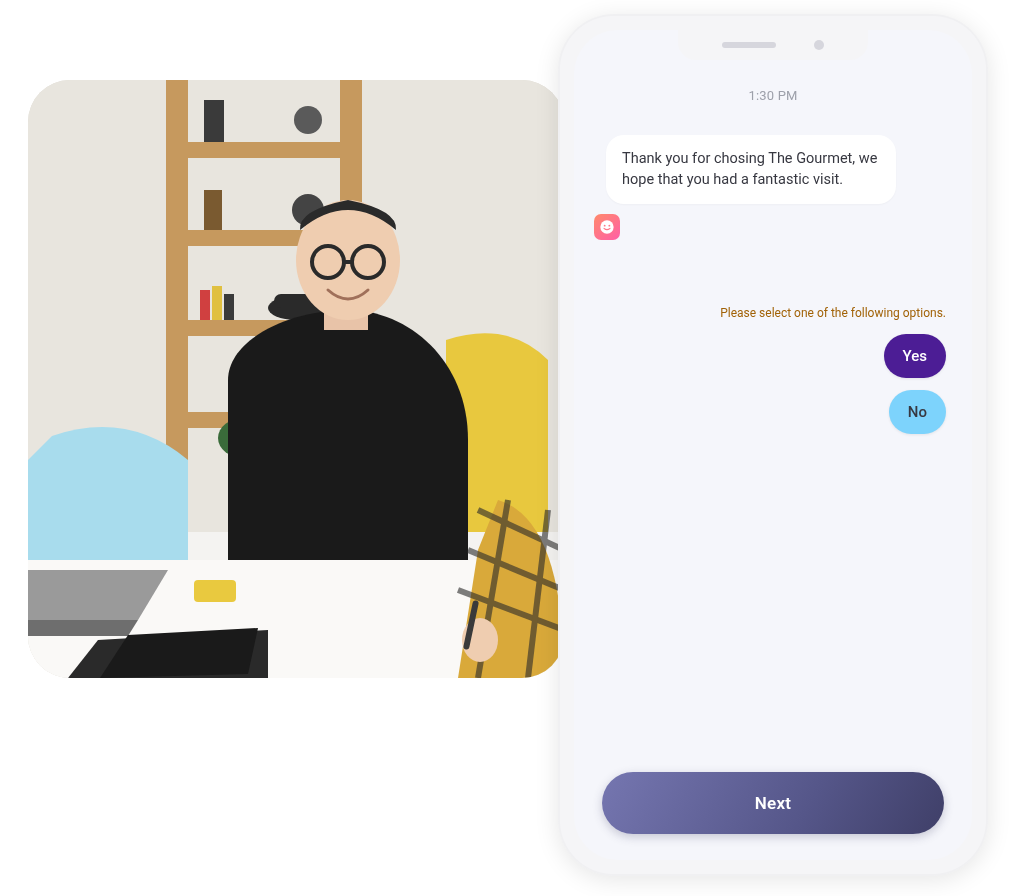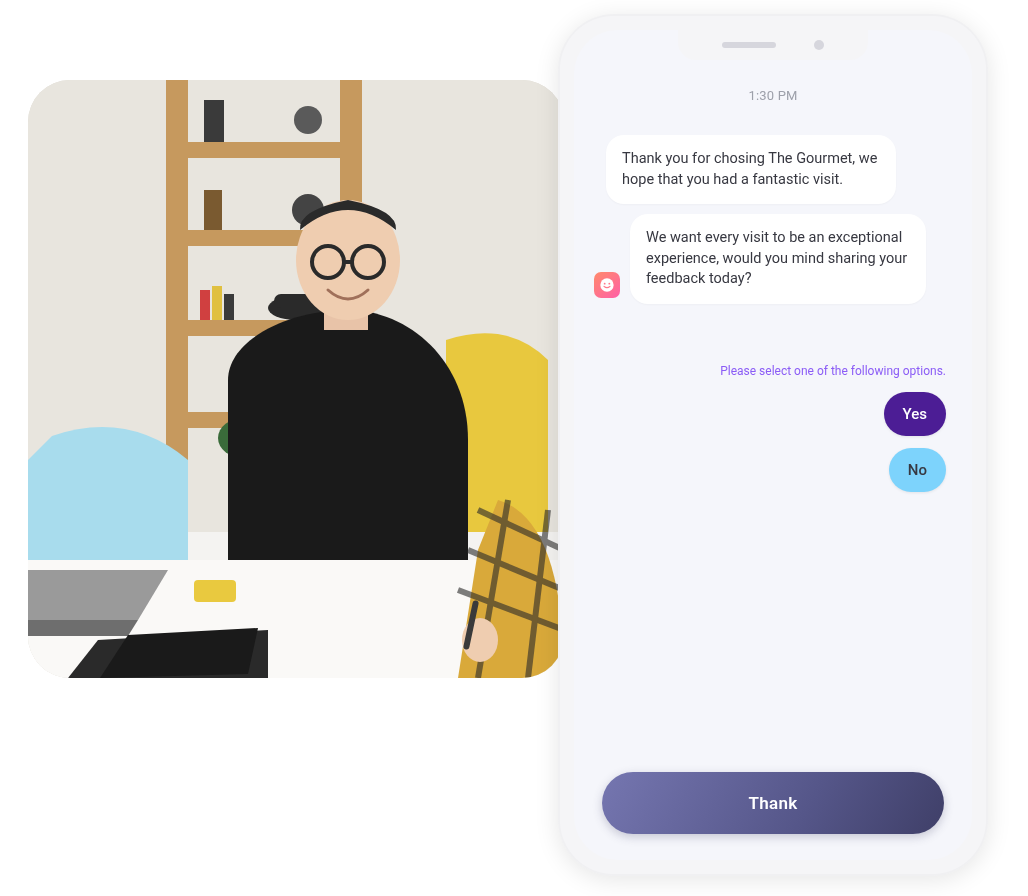--- a/index.html
+++ b/index.html
@@ -84,21 +84,21 @@
   .avatar svg { width: 16px; height: 16px; }
   .bubble-2 { width: 296px; }
 
   .prompt-area {
     margin-top: 60px;
     text-align: right;
     padding-right: 6px;
   }
   .prompt-text {
     font-size: 12px;
-    color: #8b5cf6;
+    color: #a16207;
   }
   .options {
     margin-top: 14px;
     display: flex;
     flex-direction: column;
     align-items: flex-end;
     gap: 12px;
   }
   .chip {
     min-width: 52px;
@@ -237,33 +237,30 @@
 
         <div class="row2">
           <div class="avatar">
             <svg viewBox="0 0 24 24">
               <circle cx="12" cy="12" r="10" fill="#fff"></circle>
               <circle cx="8.5" cy="10" r="1.4" fill="#ff7a8a"></circle>
               <circle cx="15.5" cy="10" r="1.4" fill="#ff7a8a"></circle>
               <path d="M7.5 14 Q12 18 16.5 14" stroke="#ff7a8a" stroke-width="1.8" fill="none" stroke-linecap="round"></path>
             </svg>
           </div>
-          <div class="bubble bubble-2">
-            <span>We want every visit to be an exceptional experience, would you mind sharing your feedback today?</span>
-          </div>
         </div>
 
         <div class="prompt-area">
           <div class="prompt-text">Please select one of the following options.</div>
           <div class="options">
             <div class="chip chip-selected">Yes</div>
             <div class="chip chip-unselected">No</div>
           </div>
         </div>
 
       </div>
 
-      <div class="next-btn">Thank</div>
+      <div class="next-btn">Next</div>
 
     </div>
   </div>
 
 </div>
 
 </body></html>

